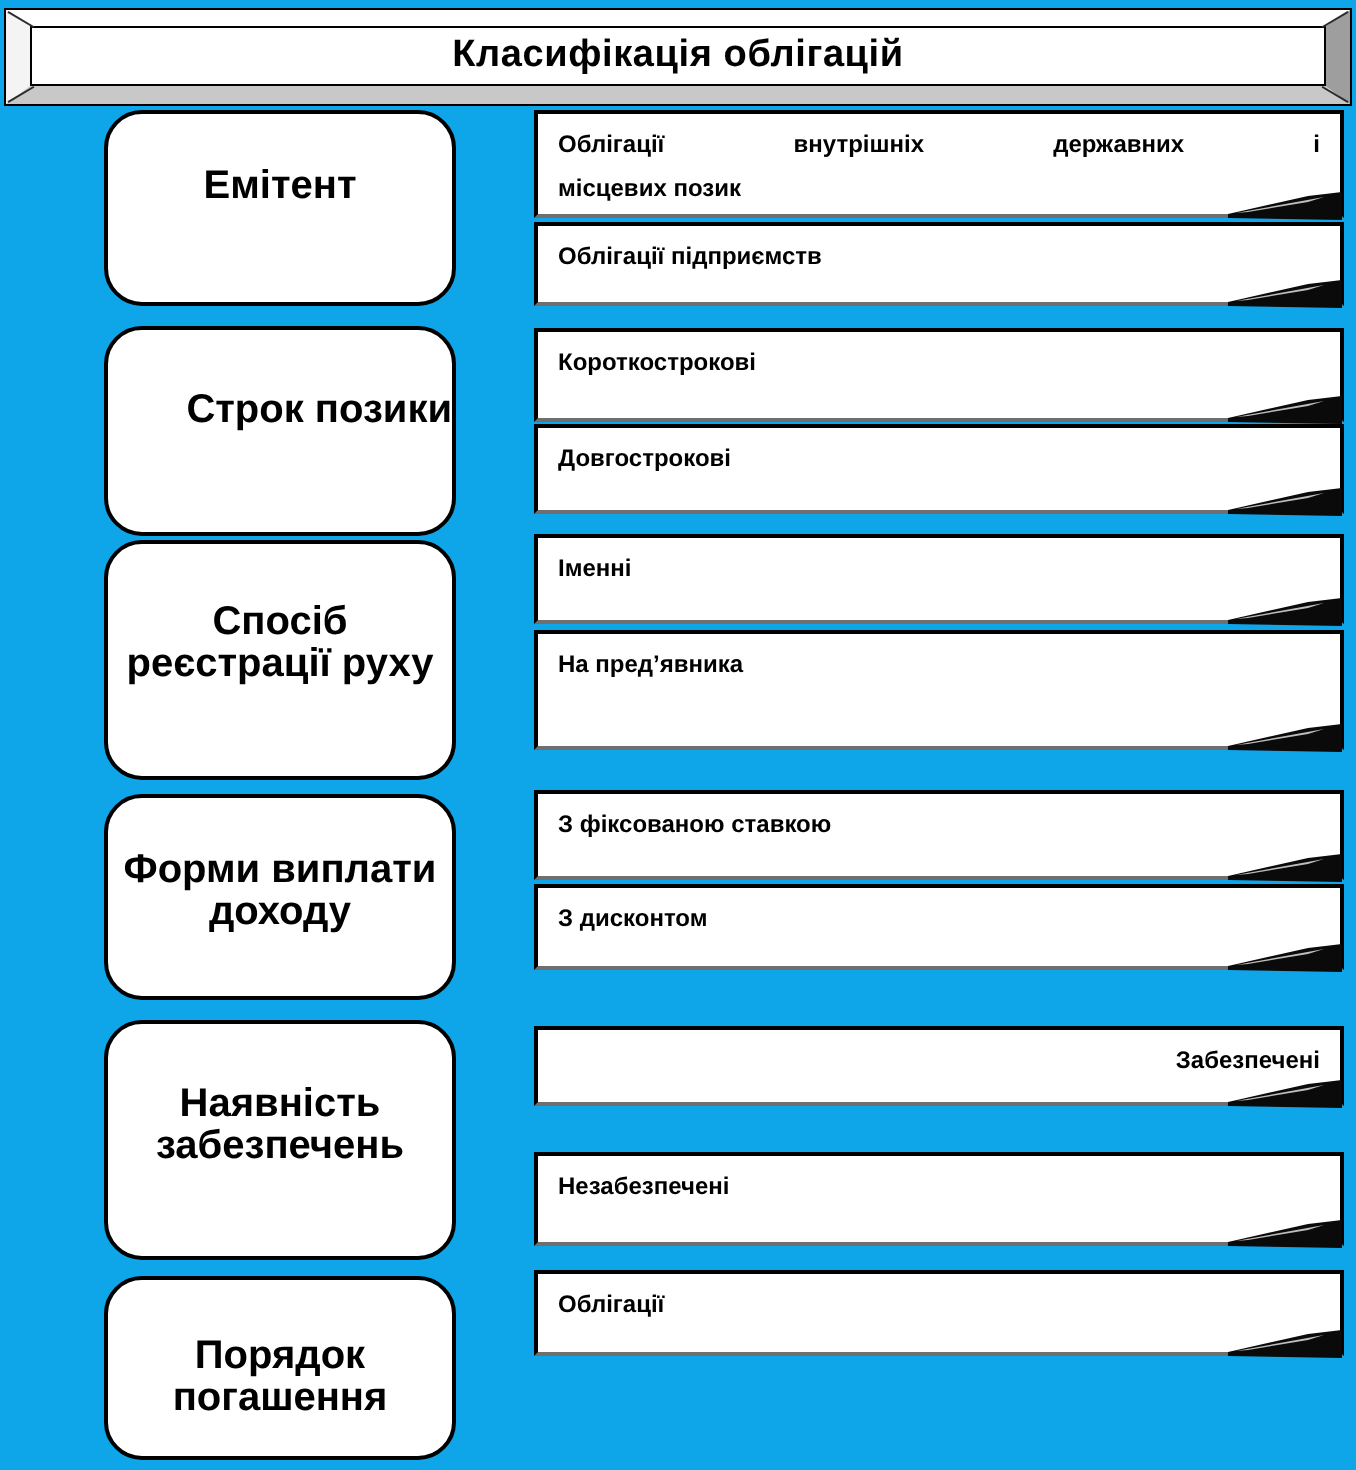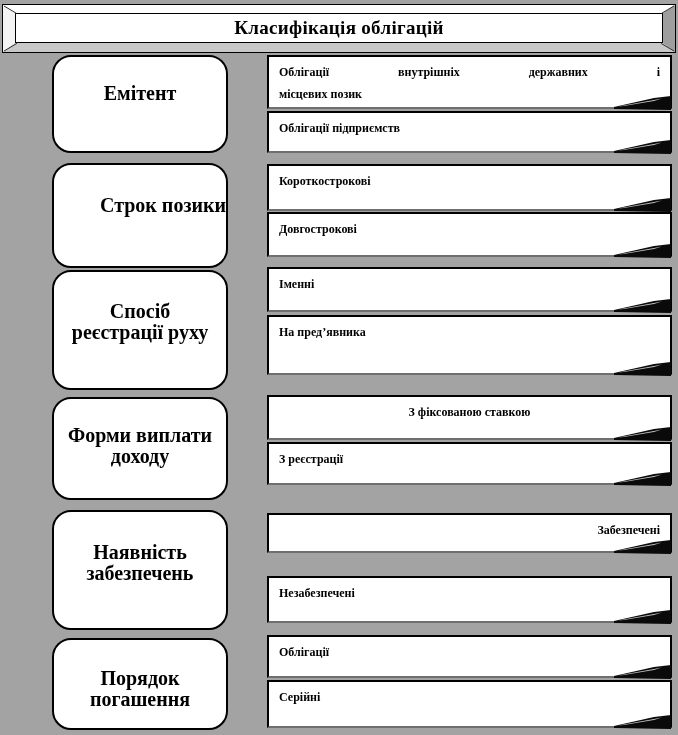--- a/index.html
+++ b/index.html
@@ -1,21 +1,21 @@
 <!DOCTYPE html>
 <html><head>
 <meta charset="utf-8">
 <style>
   html,body{margin:0;padding:0;background:#444;}
   .canvas{
     position:relative;
     width:678px;height:735px;
-    background:#a3a3a3;
+    background:#0ea5e9;
     overflow:hidden;
-    font-family:Liberation Serif, serif;
+    font-family:Liberation Sans, sans-serif;
     font-weight:bold;
     color:#000;
   }
   
   .title-frame{
     position:absolute;left:2px;top:4px;width:674px;height:49px;
     box-sizing:border-box;border:1px solid #000;background:#fff;
   }
   .title-bevel{
     position:absolute;inset:0;box-sizing:border-box;
@@ -124,29 +124,29 @@
     <svg class="fold" width="58" height="14" viewBox="0 0 58 14">
       <polygon points="0,11 40,2 57,0 57,14 0,13" fill="#0a0a0a"></polygon>
       <polygon points="4,10.5 48,2.5 40,5 10,10" fill="#bdbdbd"></polygon>
     </svg>
   </div>
 
   <div class="cat" style="top:397px;height:103px;padding-bottom:6px;">
     <span>Форми виплати
 доходу</span>
   </div>
-  <div class="opt" style="top:395px;height:45px;text-align:center;">
+  <div class="opt" style="top:395px;height:45px;">
     <div class="opt-text">З фіксованою ставкою</div>
     <svg class="fold" width="58" height="14" viewBox="0 0 58 14">
       <polygon points="0,11 40,2 57,0 57,14 0,13" fill="#0a0a0a"></polygon>
       <polygon points="4,10.5 48,2.5 40,5 10,10" fill="#bdbdbd"></polygon>
     </svg>
   </div>
   <div class="opt" style="top:442px;height:43px;">
-    <div class="opt-text">З реєстрації</div>
+    <div class="opt-text">З дисконтом</div>
     <svg class="fold" width="58" height="14" viewBox="0 0 58 14">
       <polygon points="0,11 40,2 57,0 57,14 0,13" fill="#0a0a0a"></polygon>
       <polygon points="4,10.5 48,2.5 40,5 10,10" fill="#bdbdbd"></polygon>
     </svg>
   </div>
 
   <div class="cat" style="top:510px;height:120px;padding-bottom:14px;">
     <span>Наявність
 забезпечень</span>
   </div>
@@ -169,21 +169,14 @@
     <span>Порядок
 погашення</span>
   </div>
   <div class="opt" style="top:635px;height:43px;">
     <div class="opt-text">Облігації</div>
     <svg class="fold" width="58" height="14" viewBox="0 0 58 14">
       <polygon points="0,11 40,2 57,0 57,14 0,13" fill="#0a0a0a"></polygon>
       <polygon points="4,10.5 48,2.5 40,5 10,10" fill="#bdbdbd"></polygon>
     </svg>
   </div>
-  <div class="opt" style="top:680px;height:48px;">
-    <div class="opt-text">Серійні</div>
-    <svg class="fold" width="58" height="14" viewBox="0 0 58 14">
-      <polygon points="0,11 40,2 57,0 57,14 0,13" fill="#0a0a0a"></polygon>
-      <polygon points="4,10.5 48,2.5 40,5 10,10" fill="#bdbdbd"></polygon>
-    </svg>
-  </div>
 
 </div>
 
 </body></html>

